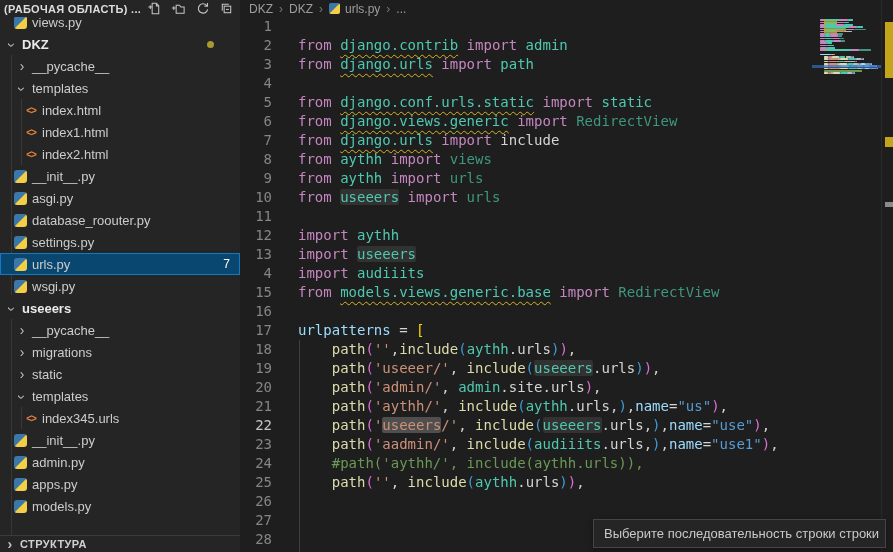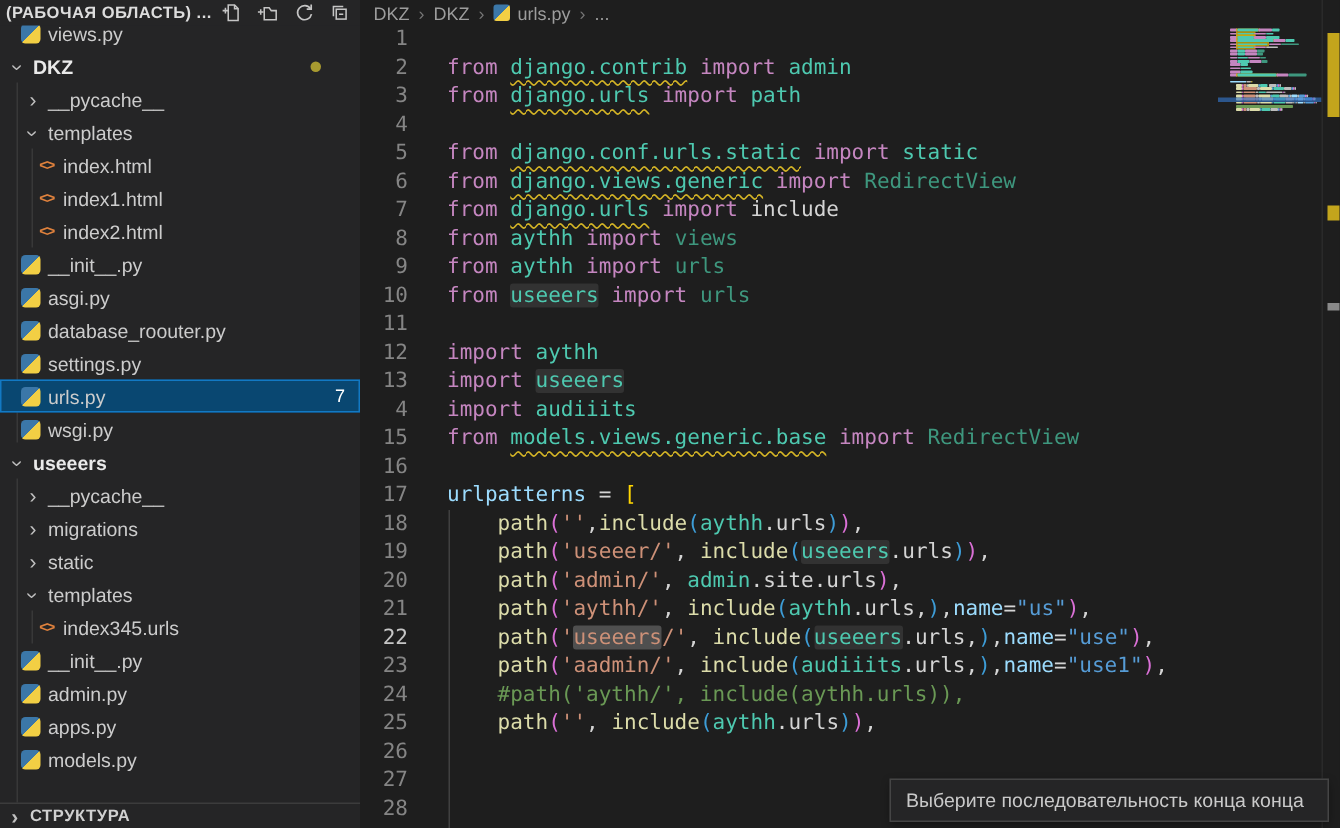--- a/index.html
+++ b/index.html
@@ -403,14 +403,14 @@
       <div class="mm-sel" style="top: 48px;"></div>
     </div>
   <div class="ruler" id="ruler">
       <div class="rmark warning" style="top: 22px; height: 56px;"></div>
       <div class="rmark warning" style="top: 137px; height: 10px;"></div>
       <div class="rmark cursor" style="top: 202px; height: 5px;"></div>
     </div>
 </div>
 
 <div class="tooltip">
-  <span>Выберите последовательность конца конца</span>
+  <span>Выберите последовательность строки строки</span>
 </div>
 
 </body></html>

